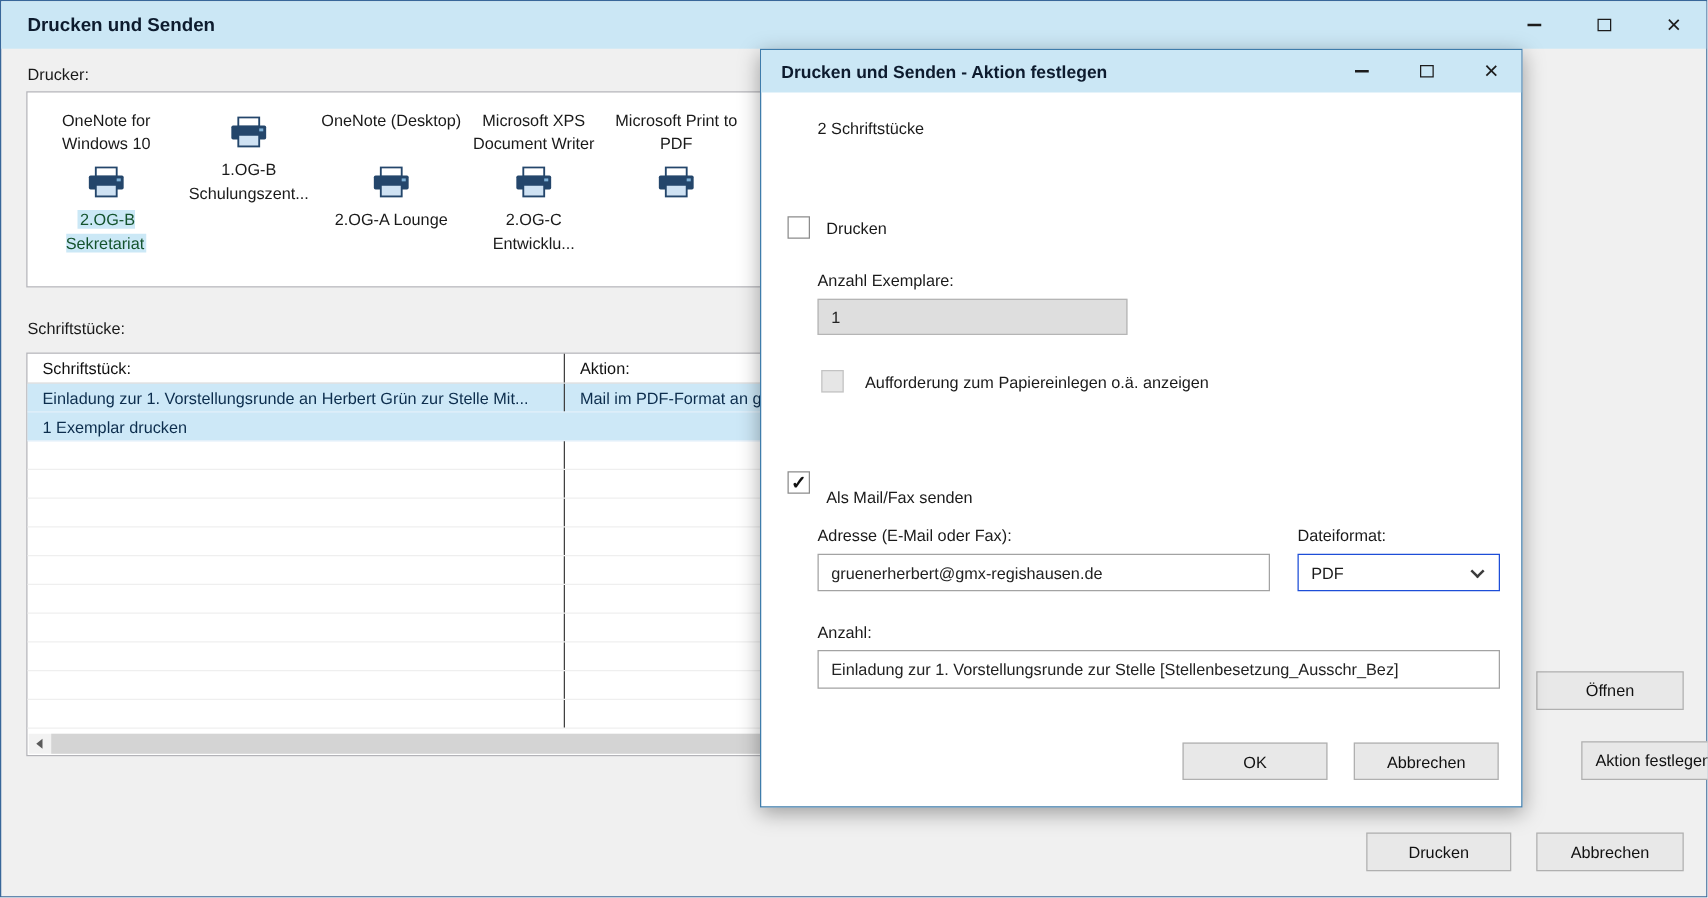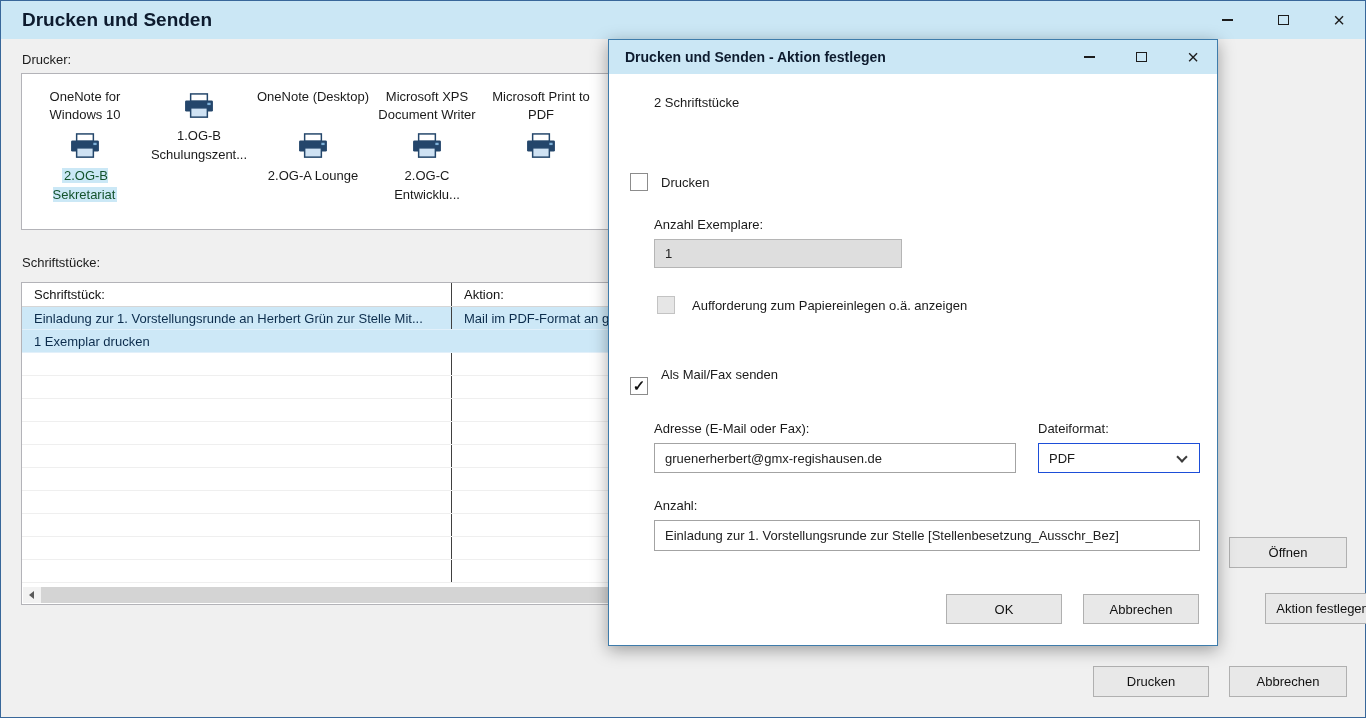--- a/index.html
+++ b/index.html
@@ -11,21 +11,21 @@
     cursor:default;
     color:#1a1a1a;
   }
   .app { position:absolute; inset:0; border:1px solid #38679a; background:#f0f0f0; }
 
   
   .titlebar {
     height:38px; background:#cbe7f5; display:flex; align-items:center;
     padding:0 8px 0 21px;
   }
-  .titlebar .title { flex:1; font-weight:bold; font-size:19px; color:#0d1b2e; }
+  .titlebar .title { flex:1; font-weight:bold; font-size:15px; color:#0d1b2e; }
   .win-controls { display:flex; align-items:center; gap:40px; padding-right:10px; }
   .wbtn { width:16px; height:30px; display:flex; align-items:center; justify-content:center; }
   .glyph-min { width:11px; height:2px; background:#1c1c1c; }
   .glyph-max { width:11px; height:10px; border:1px solid #1c1c1c; }
   .glyph-close { font-size:20px; line-height:1; color:#1c1c1c; font-weight:normal; }
 
   .small-label { position:absolute; font-size:13px; color:#1a1a1a; }
 
   
   .printer-panel {
@@ -94,21 +94,21 @@
 
   .cb-print { left:21px; top:99px; }
   .lbl-print { left:52px; top:101px; }
   .lbl-copies { left:45px; top:143px; }
   .inp { position:absolute; font-family:inherit; font-size:13px; color:#222;
          border:1px solid #a3a3a3; background:#fff; padding-left:10px; }
   .inp-copies { left:45px; top:165px; width:248px; height:29px; background:#dedede; border-color:#b5b5b5; }
   .cb-paper { left:48px; top:222px; }
   .lbl-paper { left:83px; top:224px; }
   .cb-mail { left:21px; top:303px; }
-  .lbl-mail { left:52px; top:293px; }
+  .lbl-mail { left:52px; top:316px; }
   .lbl-address { left:45px; top:347px; }
   .inp-address { left:45px; top:369px; width:362px; height:30px; }
   .lbl-format { left:429px; top:347px; }
   .select {
     position:absolute; left:429px; top:369px; width:162px; height:30px;
     border:1px solid #1d4ed8; background:#fff; display:flex; align-items:center;
     padding-left:10px;
   }
   .chevron {
     position:absolute; right:13px; top:9px; width:8px; height:8px;

